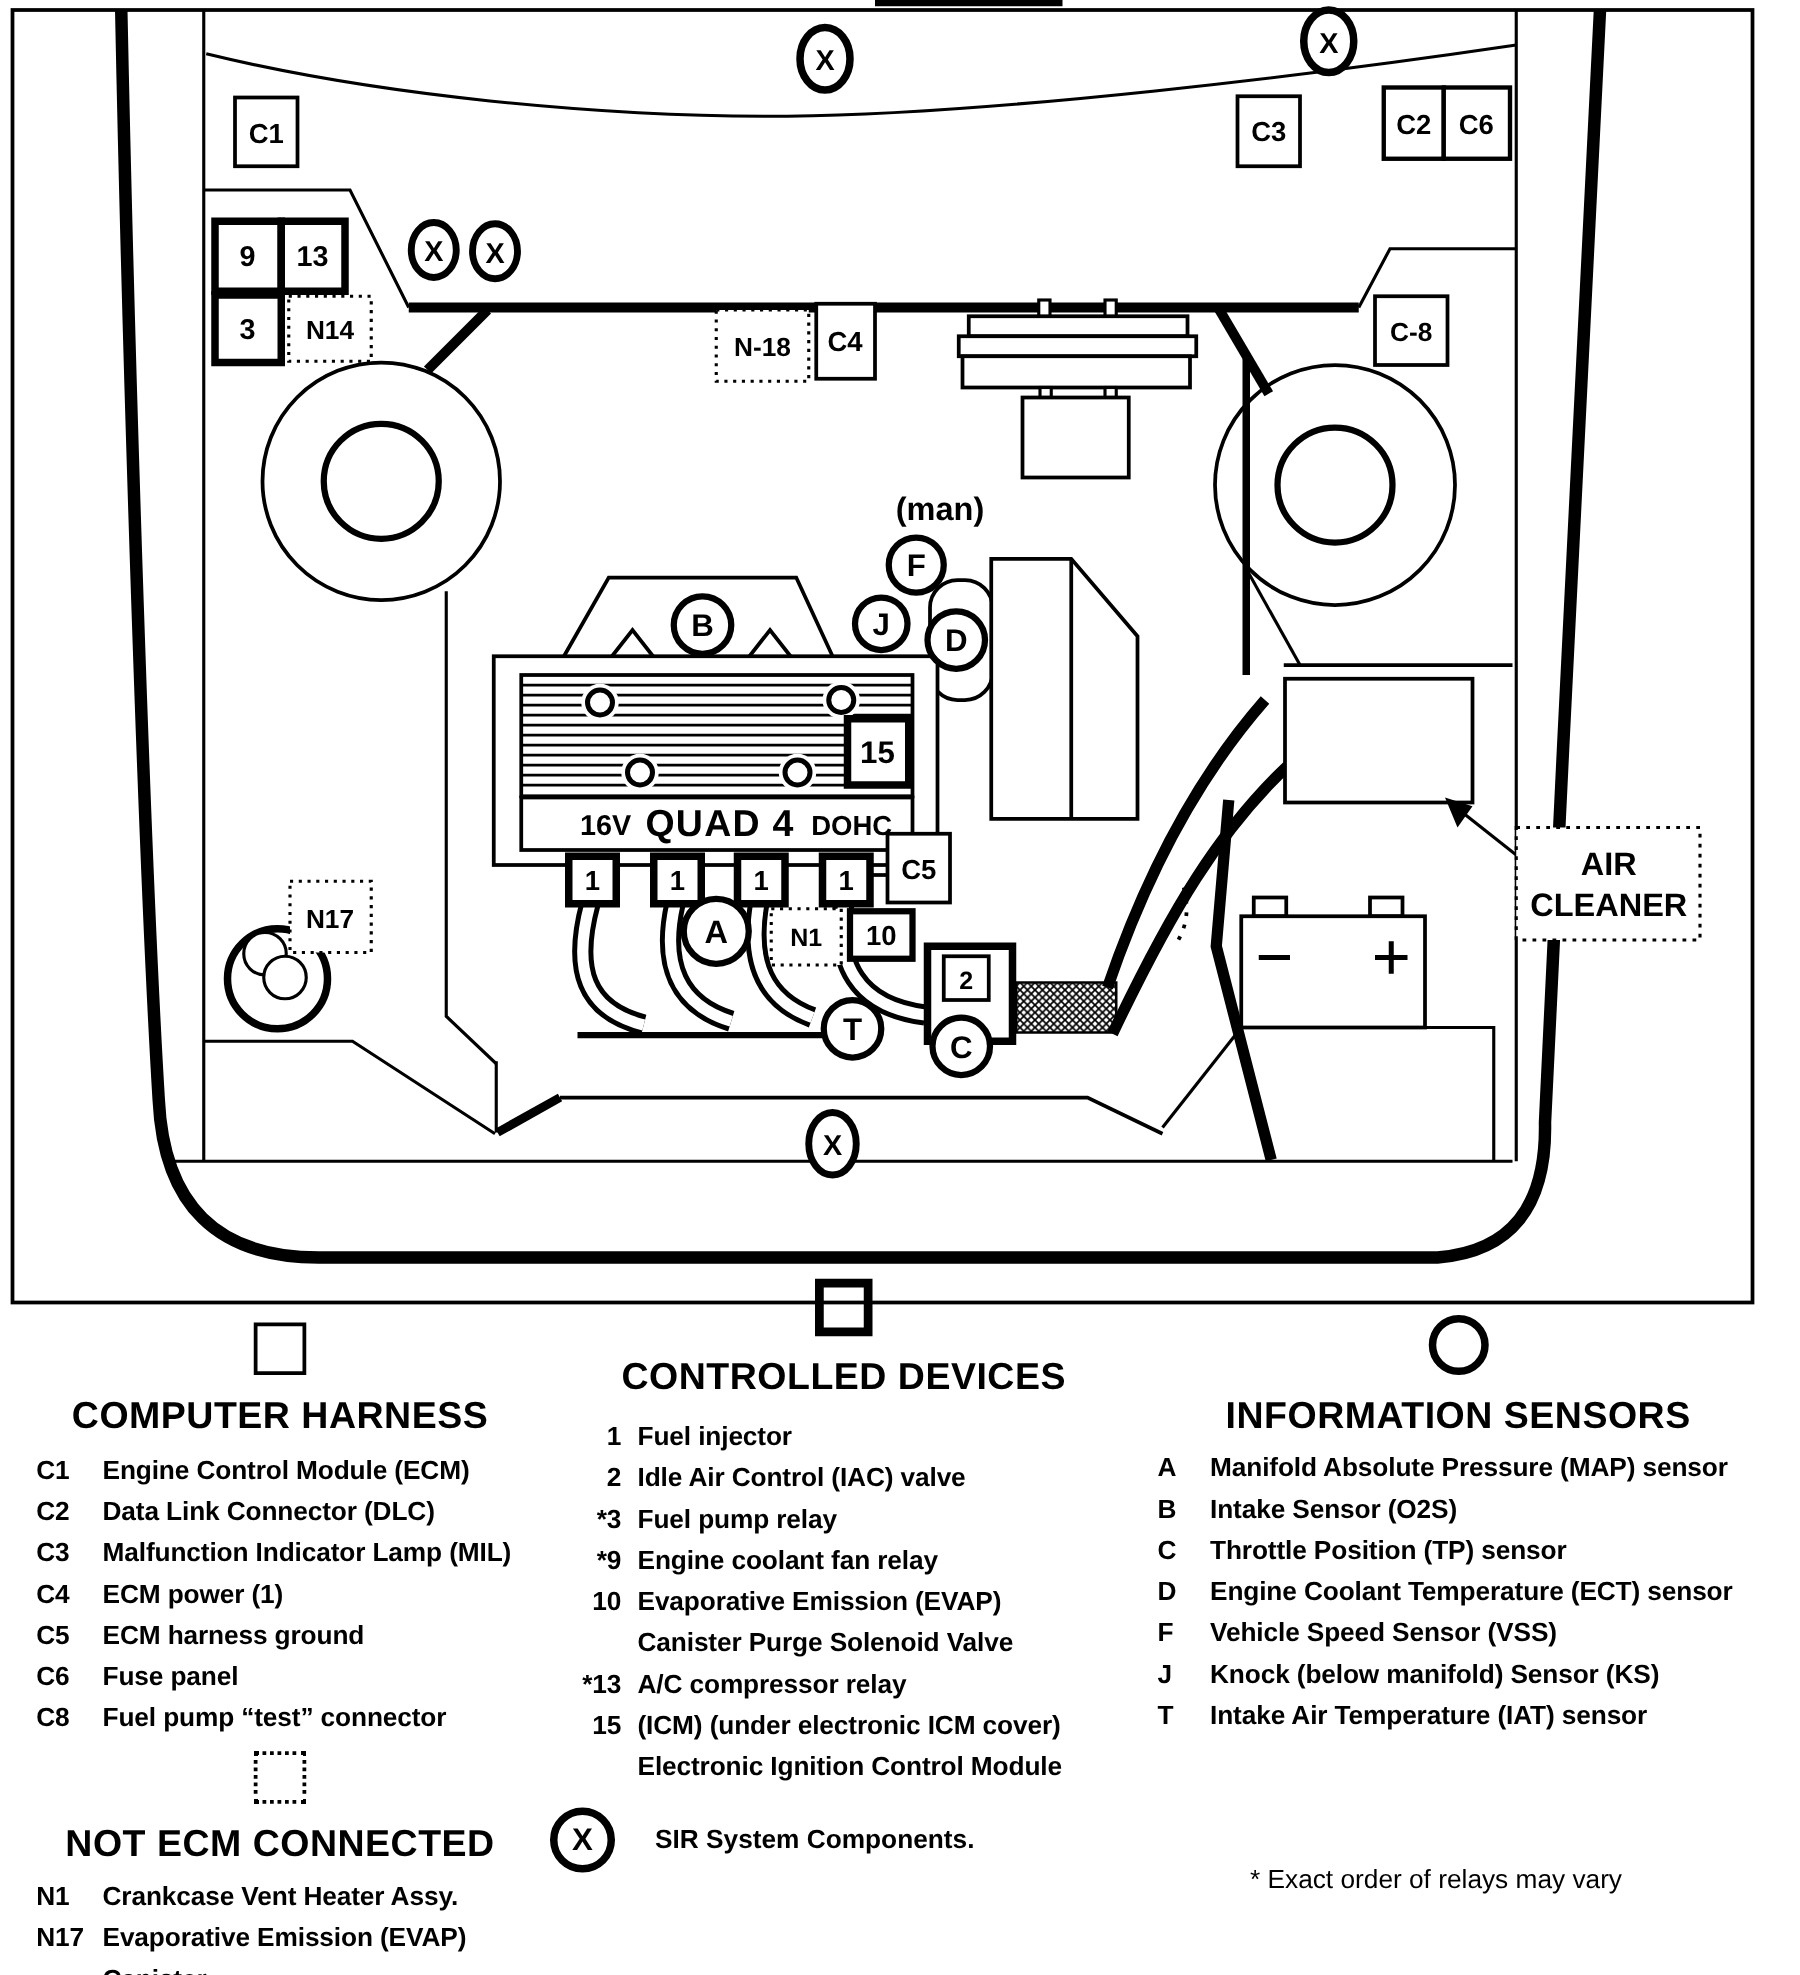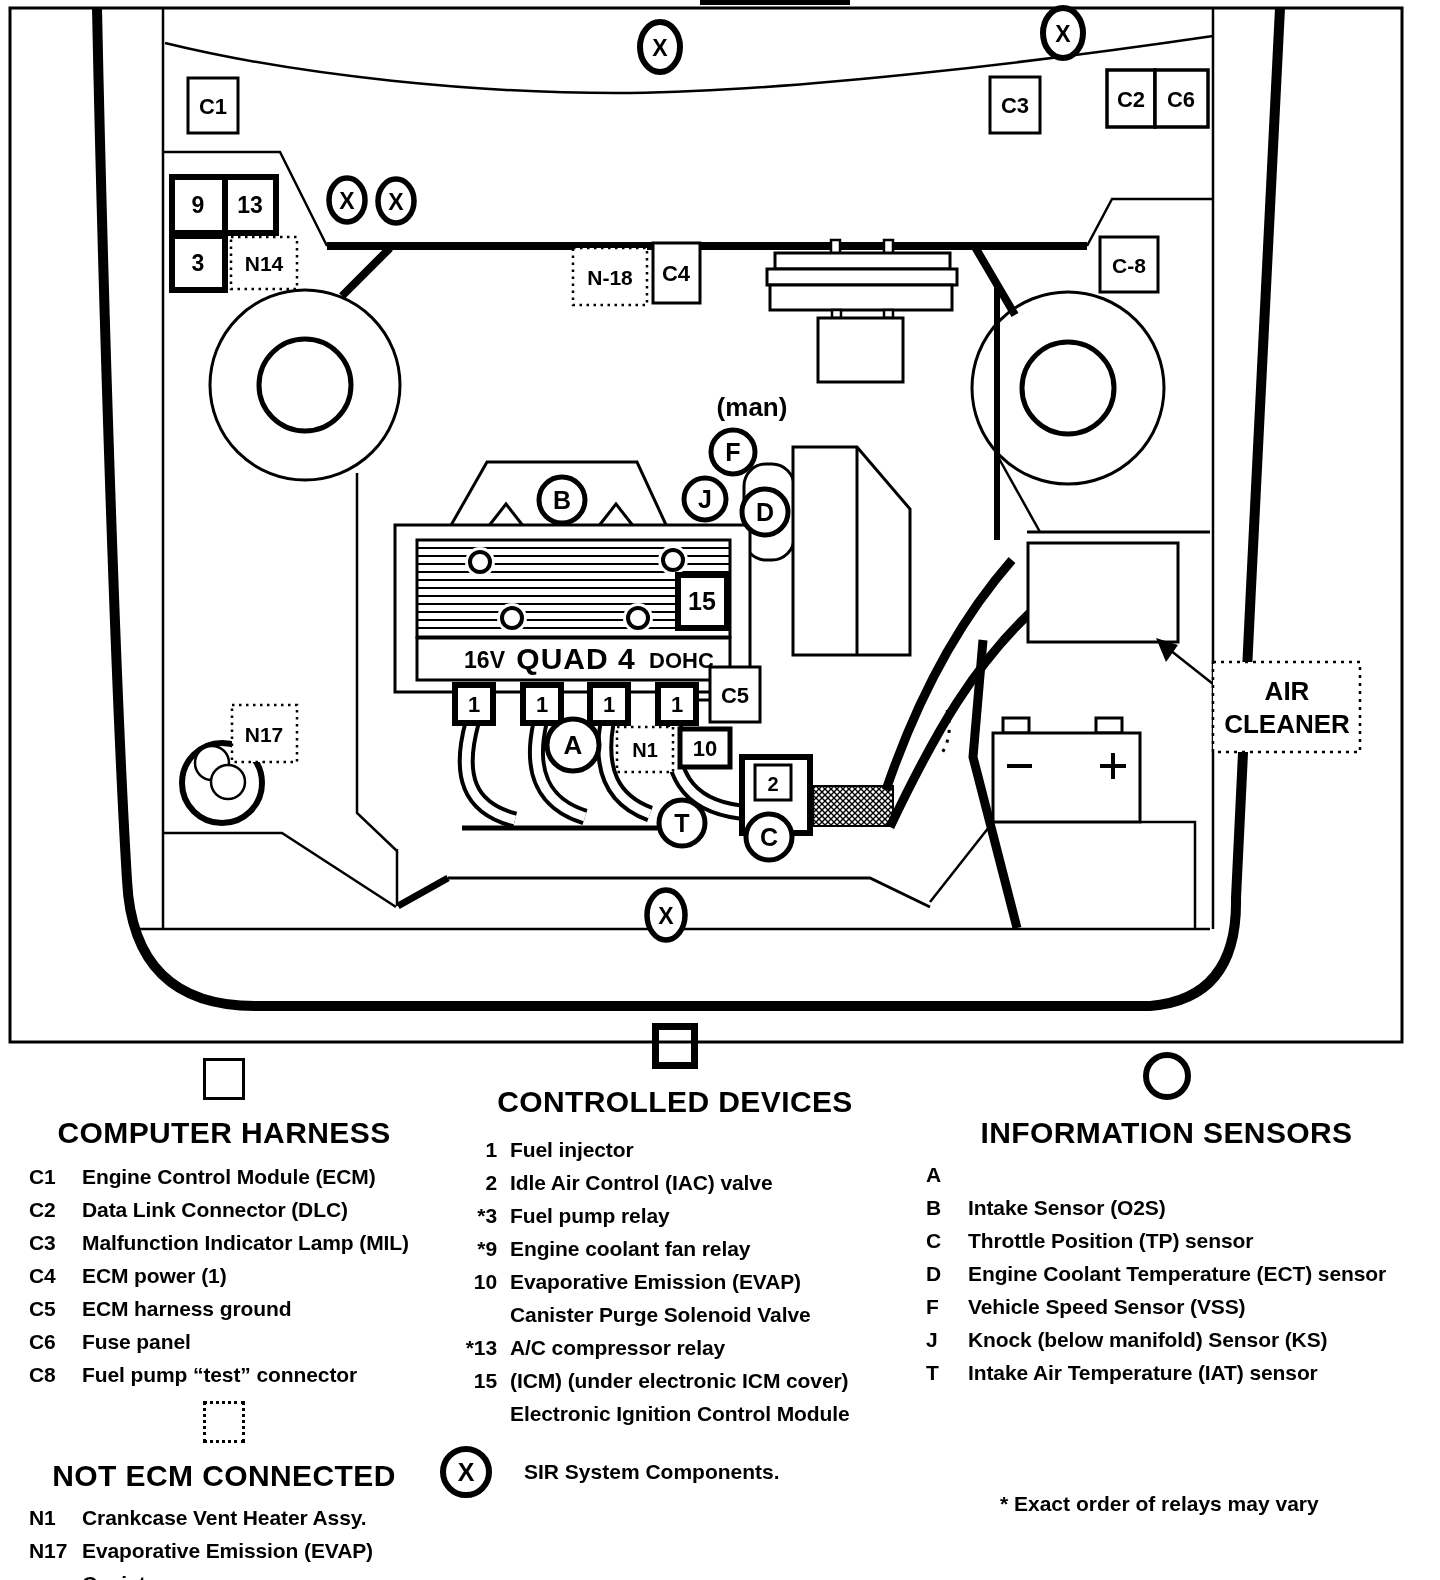--- a/index.html
+++ b/index.html
@@ -19,21 +19,21 @@
   .lrow{display:grid;grid-template-columns:76px 1fr;font-size:21px;line-height:33px;letter-spacing:-0.1px;}
   .lrow .code{padding-left:23px;}
   .lrow.flush .code{padding-left:2px;}
   .c2 .lrow{grid-template-columns:70px 1fr;}
   .c2 .lrow .code{padding-left:0;padding-right:13px;text-align:right;}
   .c3row{grid-template-columns:75px 1fr;}
   .c3row .code{padding-left:33px;}
   .nottitle{margin-top:10px;}
   .sir{display:flex;align-items:center;gap:32px;margin-top:16px;font-size:21px;}
   .sircirc{width:40px;height:40px;border:6px solid #000;border-radius:50%;display:flex;align-items:center;justify-content:center;font-size:25px;flex:none;}
-  .footnote{position:absolute;left:1000px;top:1492px;font-size:21px;font-weight:bold;}
+  .footnote{position:absolute;left:1000px;top:1492px;font-size:21px;font-weight:normal;}
 </style>
 </head>
 <body>
 
 <div class="stage">
 
   <svg width="1440" height="1046" viewBox="0 0 1440 1046">
     <defs>
       <pattern id="hatch" width="6" height="6" patternUnits="userSpaceOnUse">
         <path d="M0,6 L6,0 M0,0 L6,6" stroke="#000" stroke-width="1.4" fill="none"></path>
@@ -348,20 +348,21 @@
   </div>
 
   <div class="col" style="left:893px;top:1052px;width:547px;">
     <div class="ltitle">
       <span class="ocirc"></span>
       <span>INFORMATION SENSORS</span>
     </div>
     <div class="lrows" style="margin-top:8px;">
       <div class="lrow c3row">
           <span class="code">A</span>
+          <span>Manifold Absolute Pressure (MAP) sensor</span>
         </div>
       <div class="lrow c3row">
           <span class="code">B</span>
           <span>Intake Sensor (O2S)</span>
         </div>
       <div class="lrow c3row">
           <span class="code">C</span>
           <span>Throttle Position (TP) sensor</span>
         </div>
       <div class="lrow c3row">

